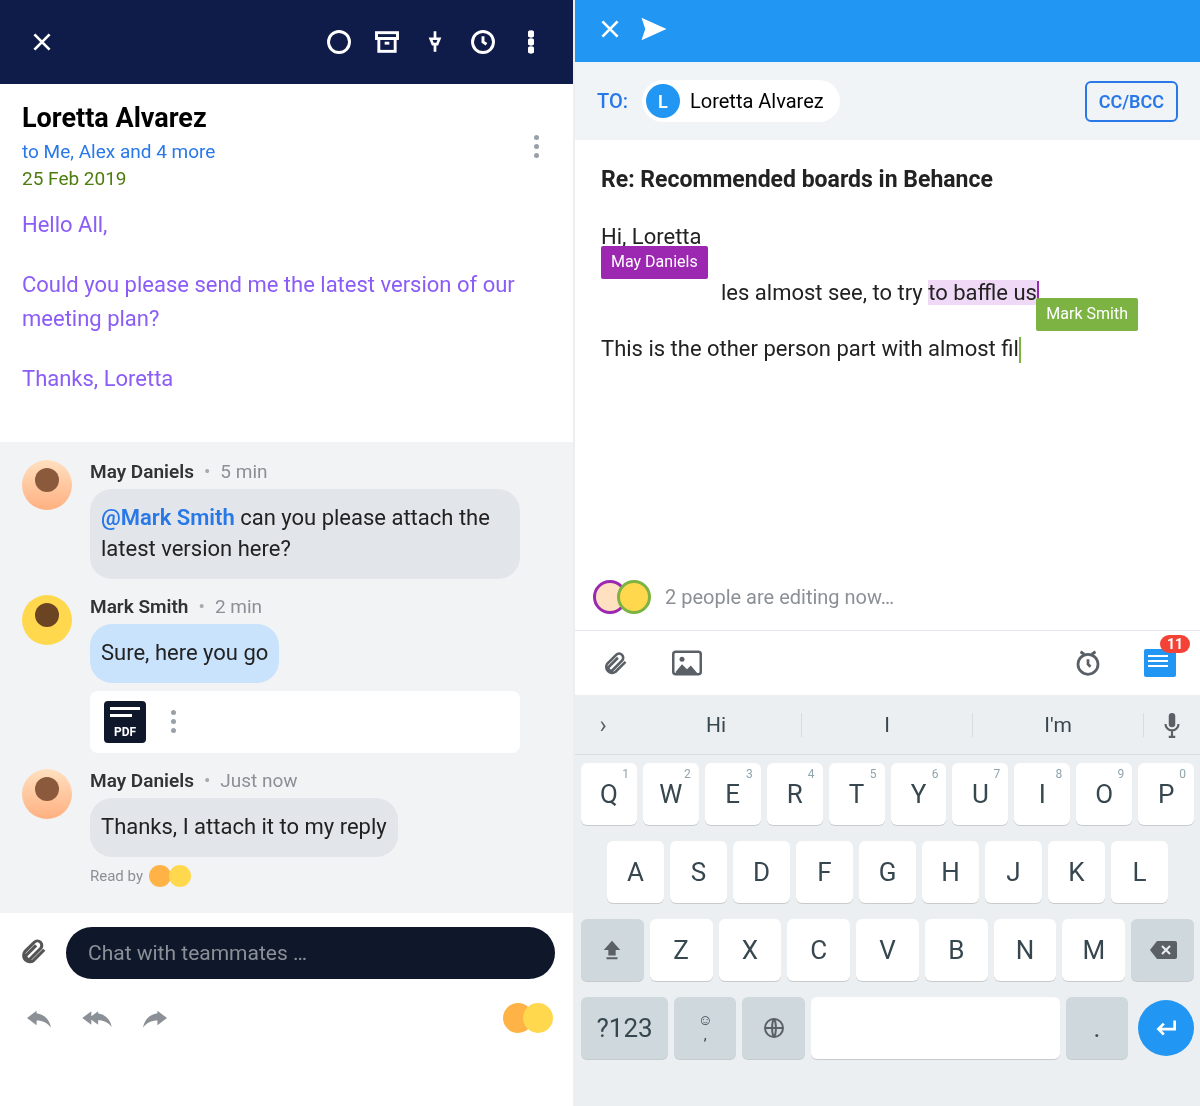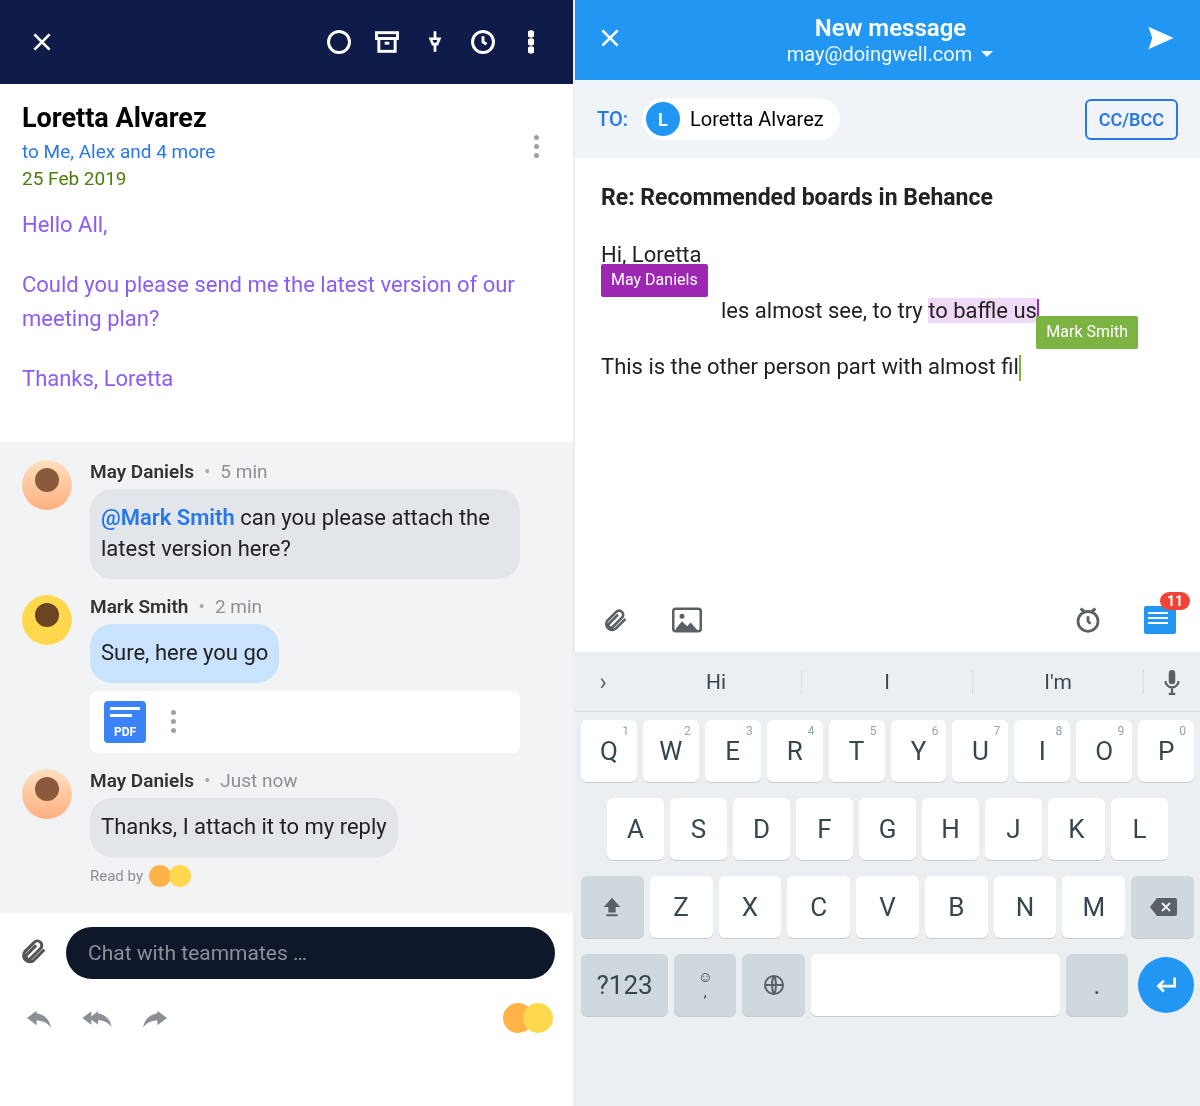--- a/index.html
+++ b/index.html
@@ -34,21 +34,21 @@
   .avatar.mark::after{background:#6b4423;}
   .col { flex:1; }
   .meta { font-size:19px; padding-bottom:6px; display:flex; align-items:center; gap:10px;}
   .meta .nm { font-weight:600; color:#333;}
   .meta .sep { color:#aaa;}
   .meta .tm { color:#8b9097;}
   .bubble { background:#e2e5e9; border-radius:22px; padding:14px 11px; font-size:22px; color:#222; display:inline-block; max-width:430px; line-height:1.4;}
   .bubble.blue { background:#c9e3fd;}
   .bubble .mention { color:#2878e8; font-weight:600;}
   .attach-card { background:#fff; border-radius:8px; padding:10px 14px; display:flex; align-items:center; margin-top:8px; max-width:430px;}
-  .pdf-ico { width:42px; height:42px; background:#3b82f6; border-radius:4px; color:#fff; font-size:12px; font-weight:700; display:flex; align-items:flex-end; justify-content:center; padding-bottom:4px; margin-right:12px; position:relative;}
+  .pdf-ico { width:42px; height:42px; background:#0f172a; border-radius:4px; color:#fff; font-size:12px; font-weight:700; display:flex; align-items:flex-end; justify-content:center; padding-bottom:4px; margin-right:12px; position:relative;}
   .pdf-ico::before{content:"";position:absolute;top:6px;left:6px;right:6px;height:3px;background:#fff;}
   .pdf-ico::after{content:"";position:absolute;top:13px;left:6px;right:14px;height:3px;background:#fff;}
   .attach-col { flex:1;}
   .attach-name { font-size:20px; font-weight:600; color:#222;}
   .attach-size { font-size:18px; color:#8b9097;}
   .readby { font-size:15px; color:#8b9097; padding:8px 0; display:flex; align-items:center; gap:6px;}
   .readby .mini { width:22px; height:22px; border-radius:50%; background:#ffb347; display:inline-block;}
   .readby .mini.m2 { background:#ffd84d; margin-left:-8px;}
   
   .chat-input-row { display:flex; align-items:center; padding:14px 18px; gap:18px;}
@@ -269,29 +269,20 @@
   </div>
 </div>
 
 <div class="pane right">
   <div class="compose-header">
     <div class="left-x">
       <svg width="26" height="26" viewBox="0 0 24 24" stroke="#fff" fill="none" stroke-width="2.5">
           <path d="M5 5l14 14M19 5L5 19"></path>
         </svg>
     </div>
-    <div class="center">
-      <div class="compose-title">New message</div>
-      <div class="compose-from">
-        <span>may@doingwell.com</span>
-        <svg width="14" height="10" viewBox="0 0 14 10" fill="#fff">
-            <path d="M1 2l6 6 6-6z"></path>
-          </svg>
-      </div>
-    </div>
     <div class="send-ico">
       <svg width="34" height="30" viewBox="0 0 24 24" fill="#fff">
           <path d="M2 3l20 9L2 21l3-9L2 3zm3 9h14"></path>
         </svg>
     </div>
   </div>
 
   <div class="to-row">
     <span class="to-label">TO:</span>
     <div class="chip">
@@ -308,20 +299,27 @@
       <p style="position:relative;">
         <span style="position:relative;"><span class="tag purple" style="left:0;top:-34px;">May Daniels</span></span><span style="margin-left:120px;">les almost see, to try </span><span class="hl">to baffle us</span><span class="caret1"></span>
       </p>
       <p style="position:relative;">
         <span class="tag green" style="right:40px;top:-34px;">Mark Smith</span>
         <span>This is the other person part with almost fil</span><span class="caret2"></span>
       </p>
     </div>
   </div>
 
+  <div class="editing-bar">
+    <div class="ed-avs">
+      <span class="ea"></span>
+        <span class="ea g"></span>
+    </div>
+    <span class="editing-txt">2 people are editing now…</span>
+  </div>
 
   <div class="tool-row">
     <div class="t">
       <svg width="28" height="28" viewBox="0 0 24 24" stroke="#5a6066" fill="none" stroke-width="2.2">
           <path d="M21 11l-8.5 8.5a5 5 0 01-7-7L13 5a3.5 3.5 0 015 5l-8 8a2 2 0 01-3-3l7.5-7.5"></path>
         </svg>
     </div>
     <div class="t">
       <svg width="30" height="26" viewBox="0 0 24 20" fill="#5a6066">
           <rect x="1" y="1" width="22" height="18" rx="2" fill="none" stroke="#5a6066" stroke-width="2"></rect>

